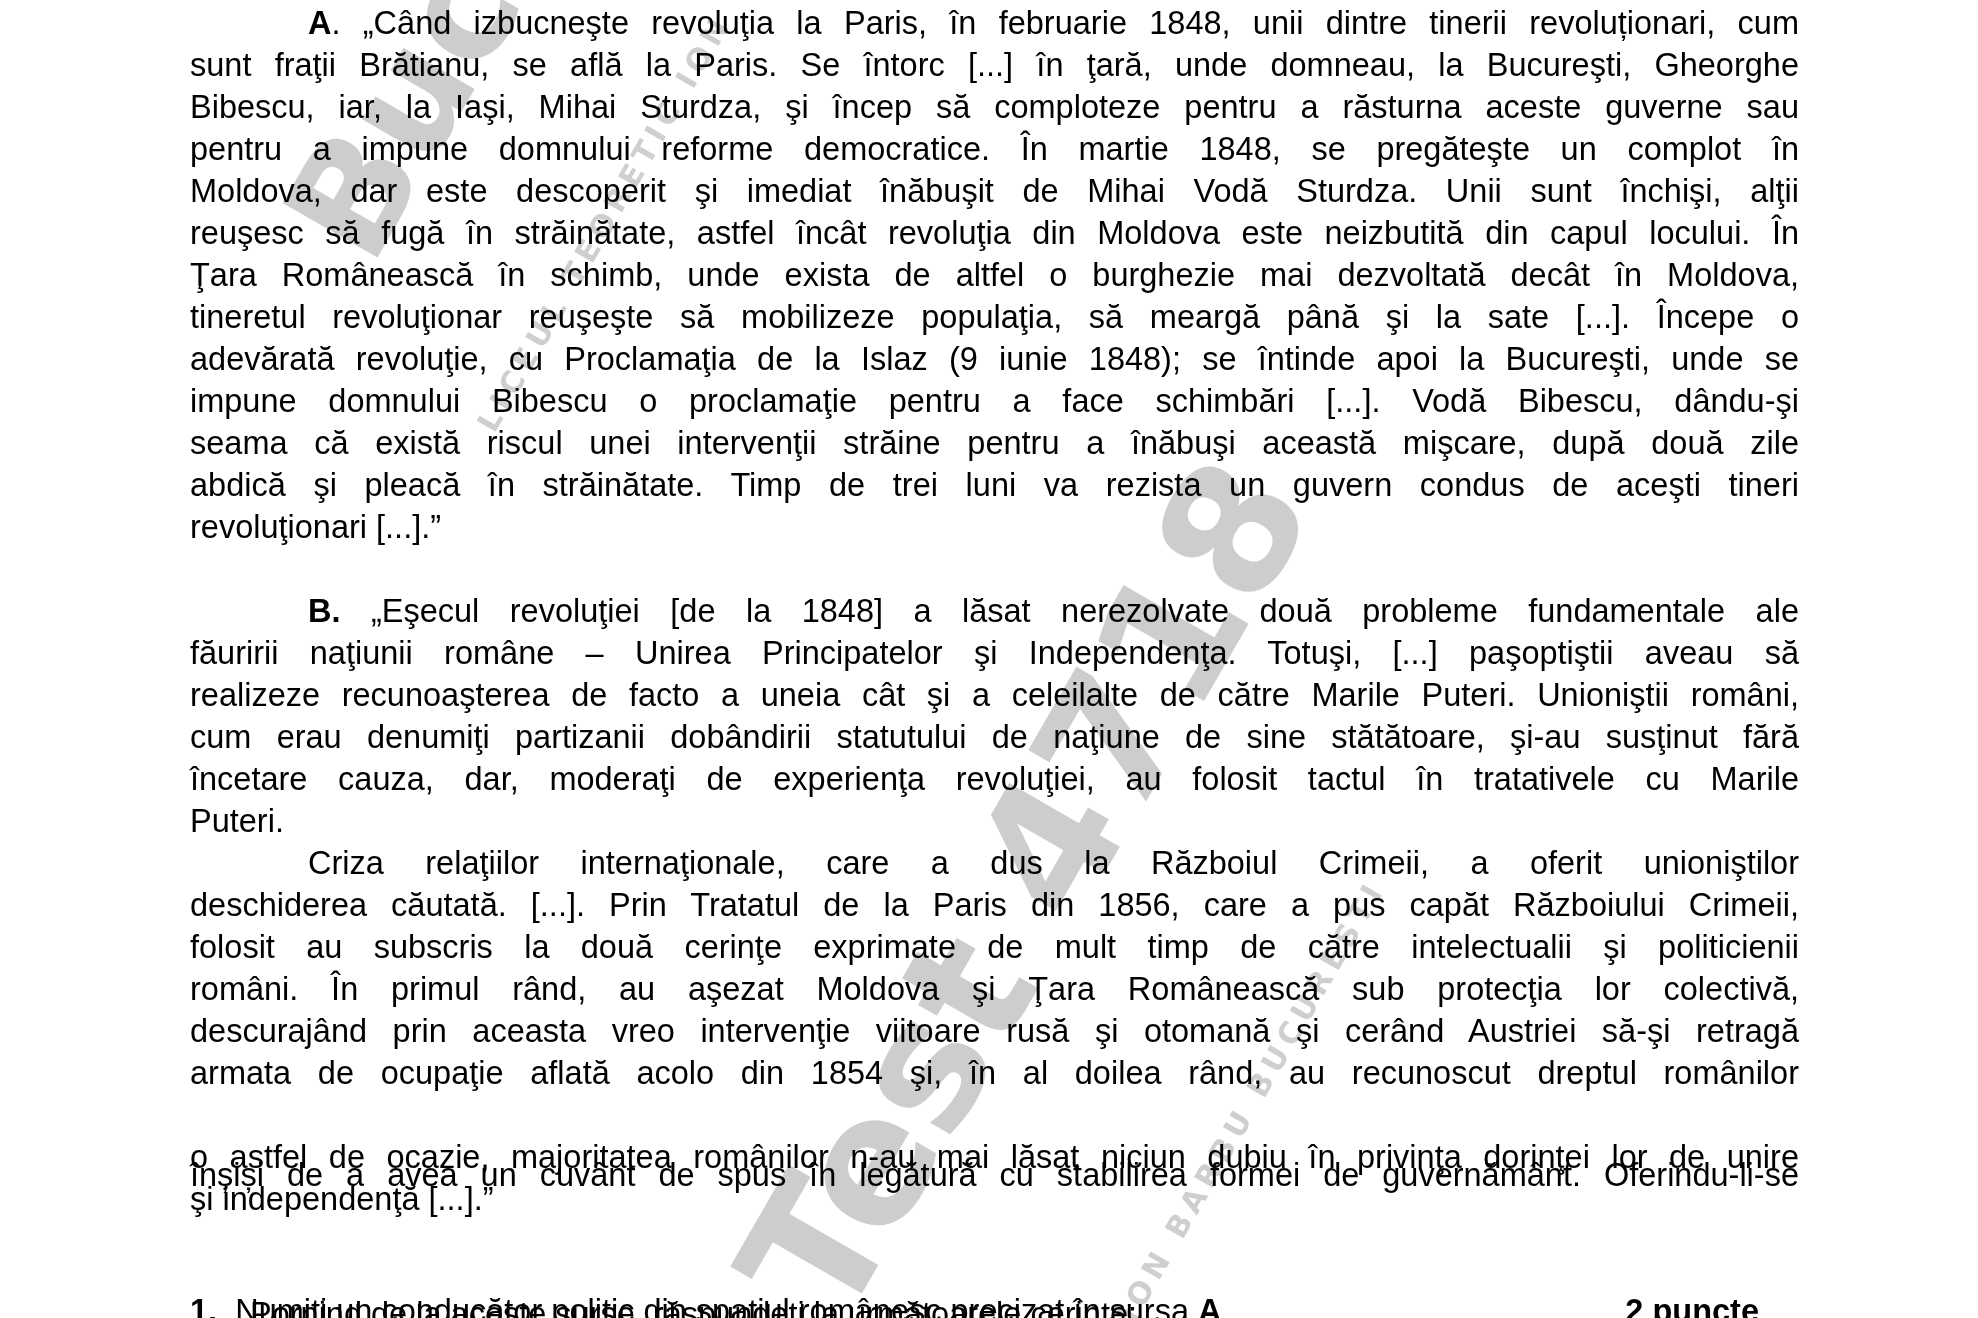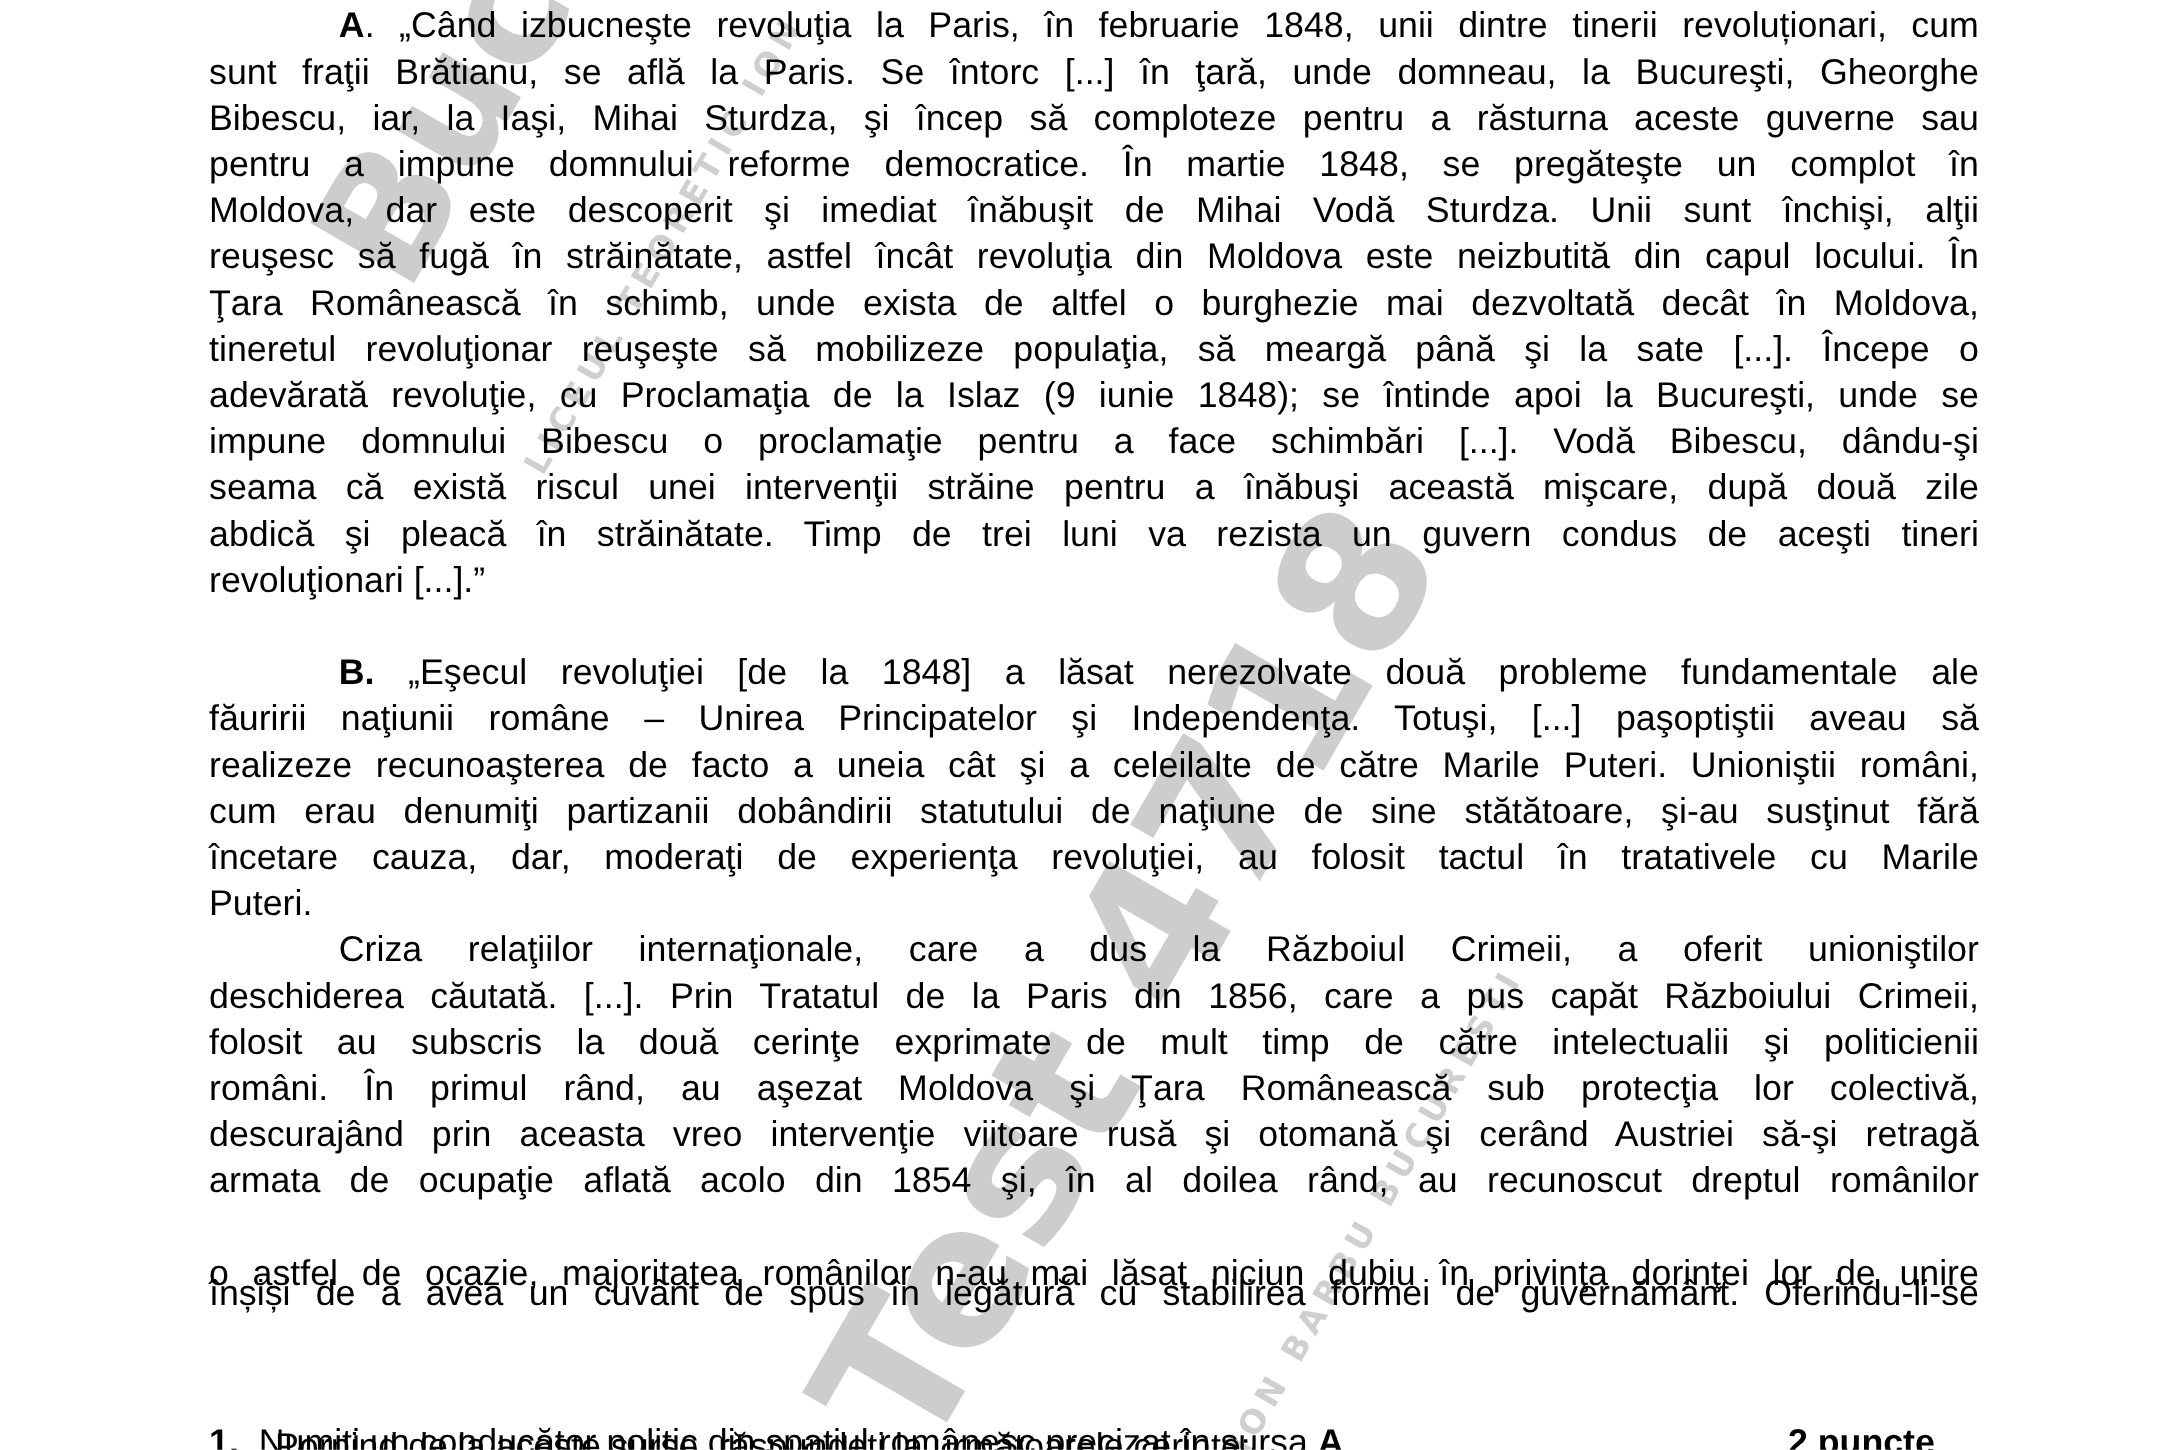--- a/index.html
+++ b/index.html
@@ -75,20 +75,21 @@
 
   <div class="line indent" style="top:842px">Criza relaţiilor internaţionale, care a dus la Războiul Crimeii, a oferit unioniştilor</div>
   <div class="line" style="top:884px">deschiderea căutată. [...]. Prin Tratatul de la Paris din 1856, care a pus capăt Războiului Crimeii,</div>
   <div class="line" style="top:926px">folosit au subscris la două cerinţe exprimate de mult timp de către intelectualii şi politicienii</div>
   <div class="line" style="top:968px">români. În primul rând, au aşezat Moldova şi Ţara Românească sub protecţia lor colectivă,</div>
   <div class="line" style="top:1010px">descurajând prin aceasta vreo intervenţie viitoare rusă şi otomană şi cerând Austriei să-şi retragă</div>
   <div class="line" style="top:1052px">armata de ocupaţie aflată acolo din 1854 şi, în al doilea rând, au recunoscut dreptul românilor</div>
   <div class="line" style="top:1154px">înșiși de a avea un cuvânt de spus în legătură cu stabilirea formei de guvernământ. Oferindu-li-se</div>
   <div class="line" style="top:1136px">o astfel de ocazie, majoritatea românilor n-au mai lăsat niciun dubiu în privinţa dorinţei lor de unire</div>
   <div class="line last" style="top:1178px">
+    <span>şi independenţă [...].”</span>
   </div>
 
   <div class="line last" style="top:1248px; padding-left:60px; box-sizing:border-box;margin-top:45px;">Pornind de la aceste surse, răspundeţi la următoarele cerinţe:</div>
   <div class="line last" style="top:1290px">
     <span class="bold">1.</span>&nbsp; <span>Numiţi un conducător politic din spaţiul românesc precizat în sursa </span><span class="bold">A</span><span>.</span>
     <span class="pts">2 puncte</span>
   </div>
 
 </div>
 

